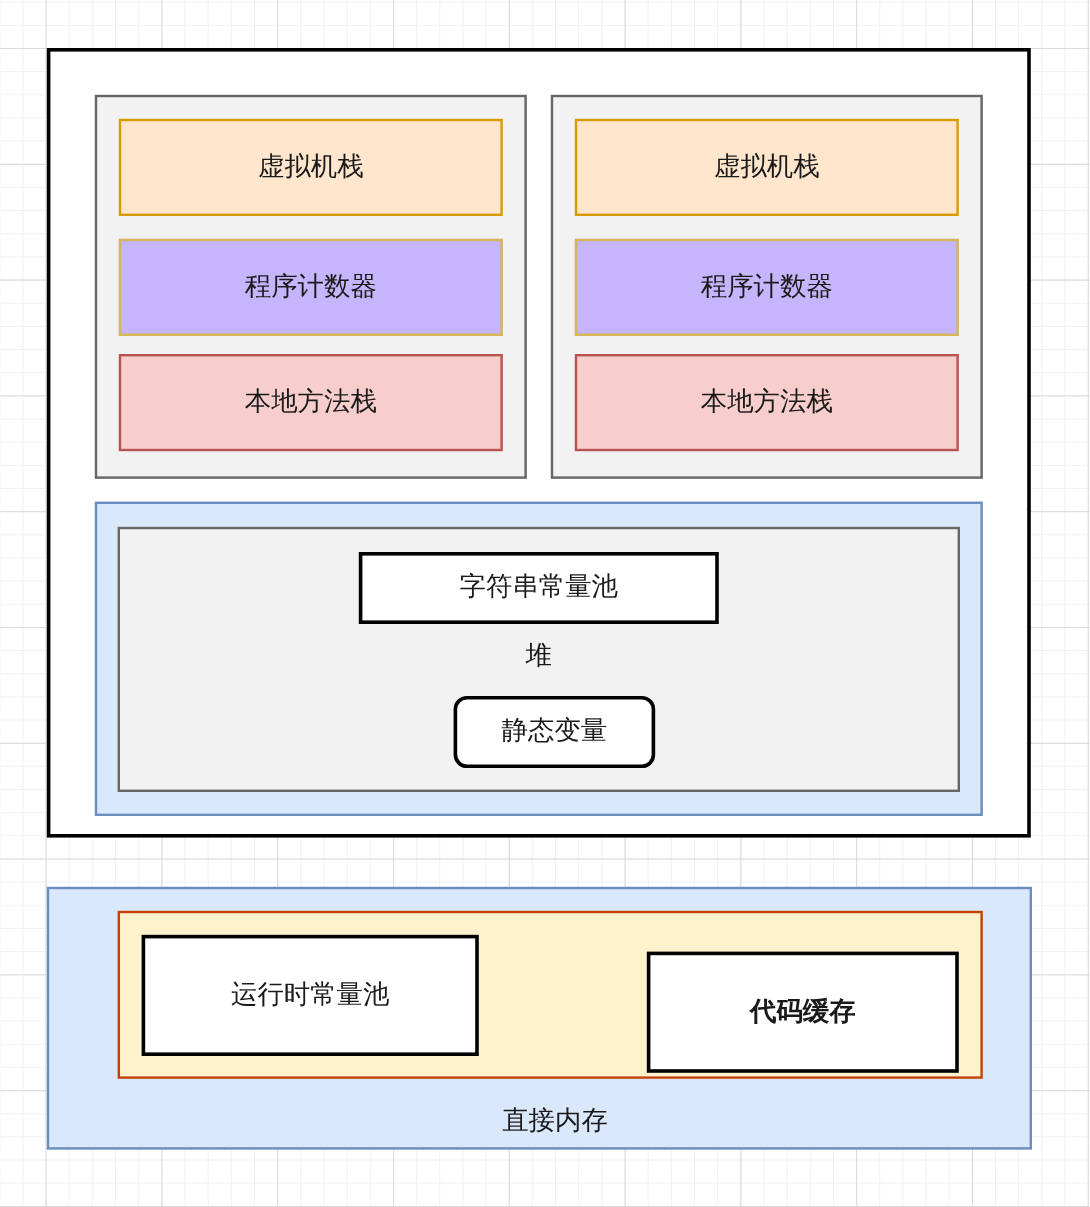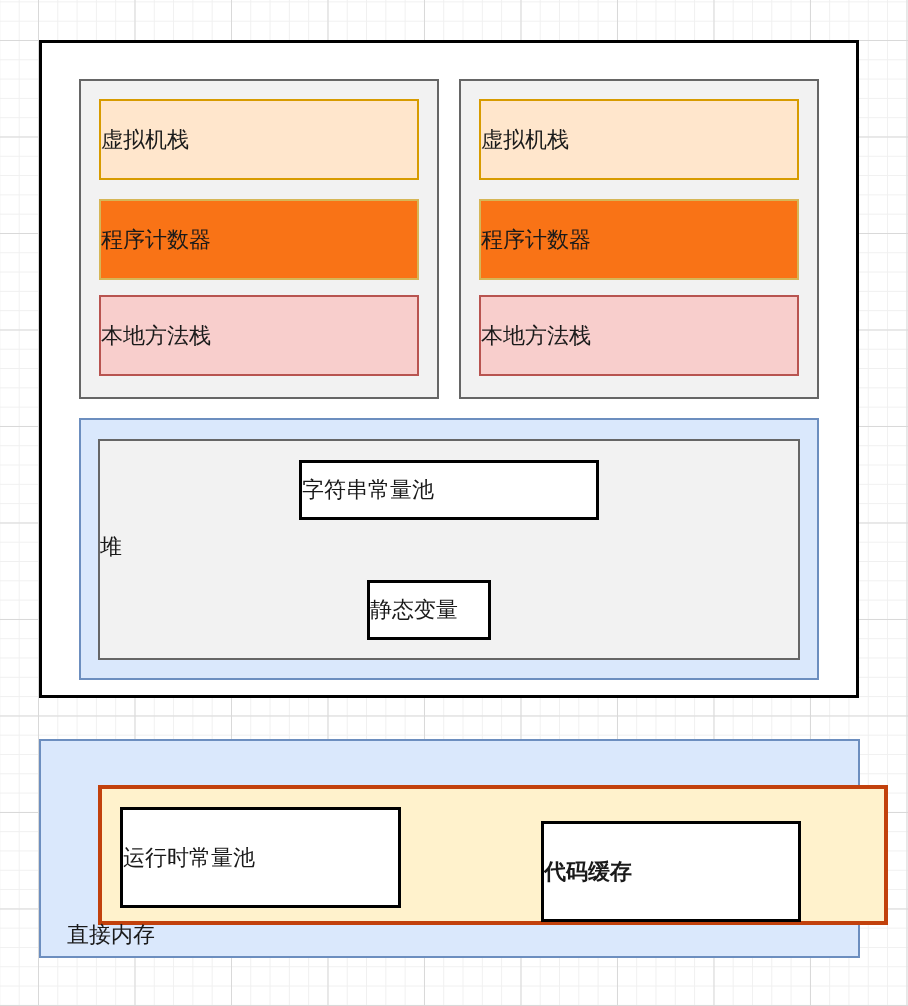--- a/index.html
+++ b/index.html
@@ -18,21 +18,21 @@
       linear-gradient(to bottom, #d9d9d9 1px, transparent 1px),
       linear-gradient(to right, #f0f0f0 1px, transparent 1px),
       linear-gradient(to bottom, #f0f0f0 1px, transparent 1px);
     background-size: 96.5px 96.5px, 96.5px 96.5px, 19.3px 19.3px, 19.3px 19.3px;
     background-position: 38px 40px;
   }
   .abs { position: absolute; }
   .label-center {
     display: flex;
     align-items: center;
-    justify-content: flex-start;
+    justify-content: center;
     text-align: center;
     font-size: 22px;
     line-height: 28px;
     color: #1a1a1a;
   }
 
   
   .outer-box {
     left: 39px; top: 40px; width: 820px; height: 658px;
     background: #ffffff;
@@ -45,54 +45,53 @@
     background: #f2f2f2;
     border: 2px solid #666666;
   }
   .thread-panel.left  { left: 37px; }
   .thread-panel.right { left: 417px; }
 
   .stack-box {
     left: 18px; width: 320px; height: 81px;
   }
   .stack-box.vm     { top: 18px;  background: #ffe6cc; border: 2px solid #d79b00; }
-  .stack-box.pc     { top: 118px; background: #f97316; border: 2px solid #d6b656; }
+  .stack-box.pc     { top: 118px; background: #c4b5fd; border: 2px solid #d6b656; }
   .stack-box.native { top: 214px; background: #f8cecc; border: 2px solid #b85450; }
 
   
   .heap-panel {
     left: 37px; top: 375px; width: 740px; height: 262px;
     background: #dae8fc;
     border: 2px solid #6c8ebf;
     padding-left: 36px;
   }
   .heap-inner {
     left: 17px; top: 19px; width: 702px; height: 221px;
     background: #f2f2f2;
     border: 2px solid #666666;
   }
   .white-box {
     background: #ffffff;
     border: 3px solid #000000;
   }
   .string-pool-box { left: 199px; top: 19px; width: 300px; height: 60px; }
   .heap-label      { left: 0; top: 88px; width: 100%; height: 36px; }
-  .static-var-box  { left: 267px; top: 139px; width: 124px; height: 60px; }
+  .static-var-box  { left: 278px; top: 139px; width: 168px; height: 60px; border-radius: 11px; }
 
   
   .direct-memory-panel {
     left: 39px; top: 739px; width: 821px; height: 219px;
     background: #dae8fc;
     border: 2px solid #6c8ebf;
   }
   .method-area-panel {
-    left: 57px; top: 18px; width: 790px; height: 140px;
+    left: 57px; top: 18px; width: 721px; height: 140px;
     background: #fff2cc;
-    border: 4px solid #c2410c;
-    margin-top: 26px;
+    border: 2px solid #c2410c;
   }
   .runtime-pool-box { left: 18px;  top: 18px; width: 281px; height: 101px; }
   .code-cache-box   { left: 439px; top: 32px; width: 260px; height: 101px; font-weight: bold; }
   .method-area-label {
     left: 301px; top: 22px; width: 136px; height: 93px;
   }
   .method-area-label .wrap {
     width: 114px;
     word-break: break-all;
   }

